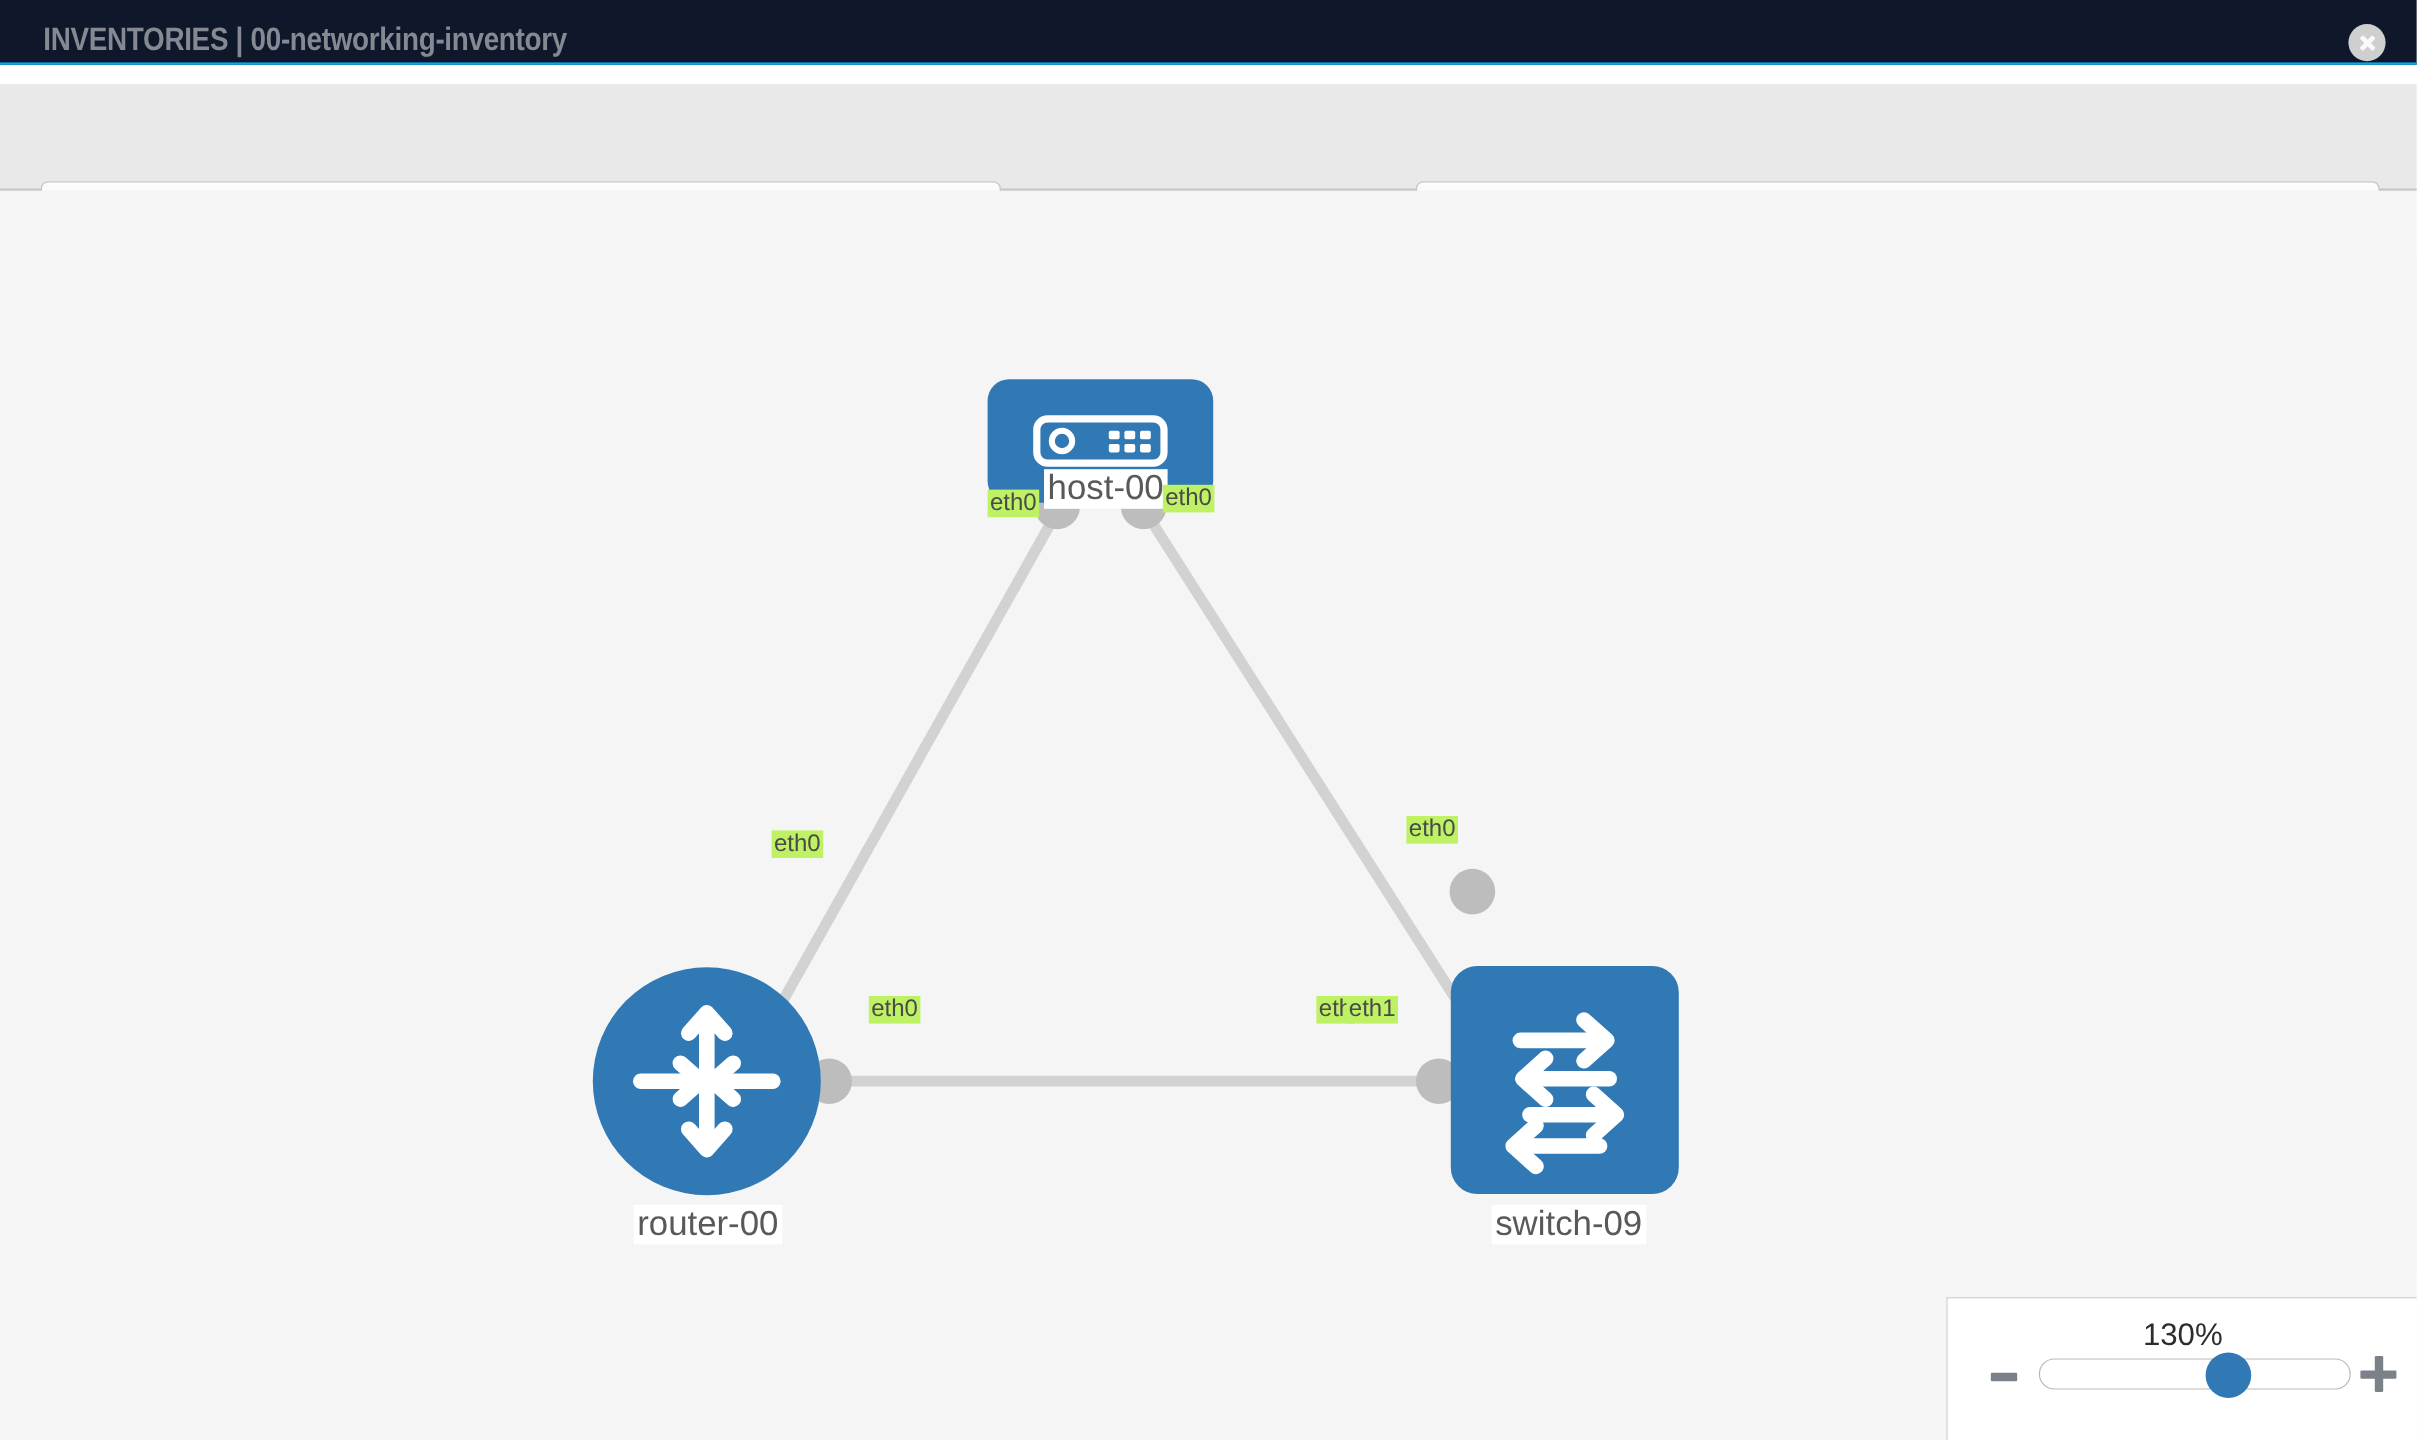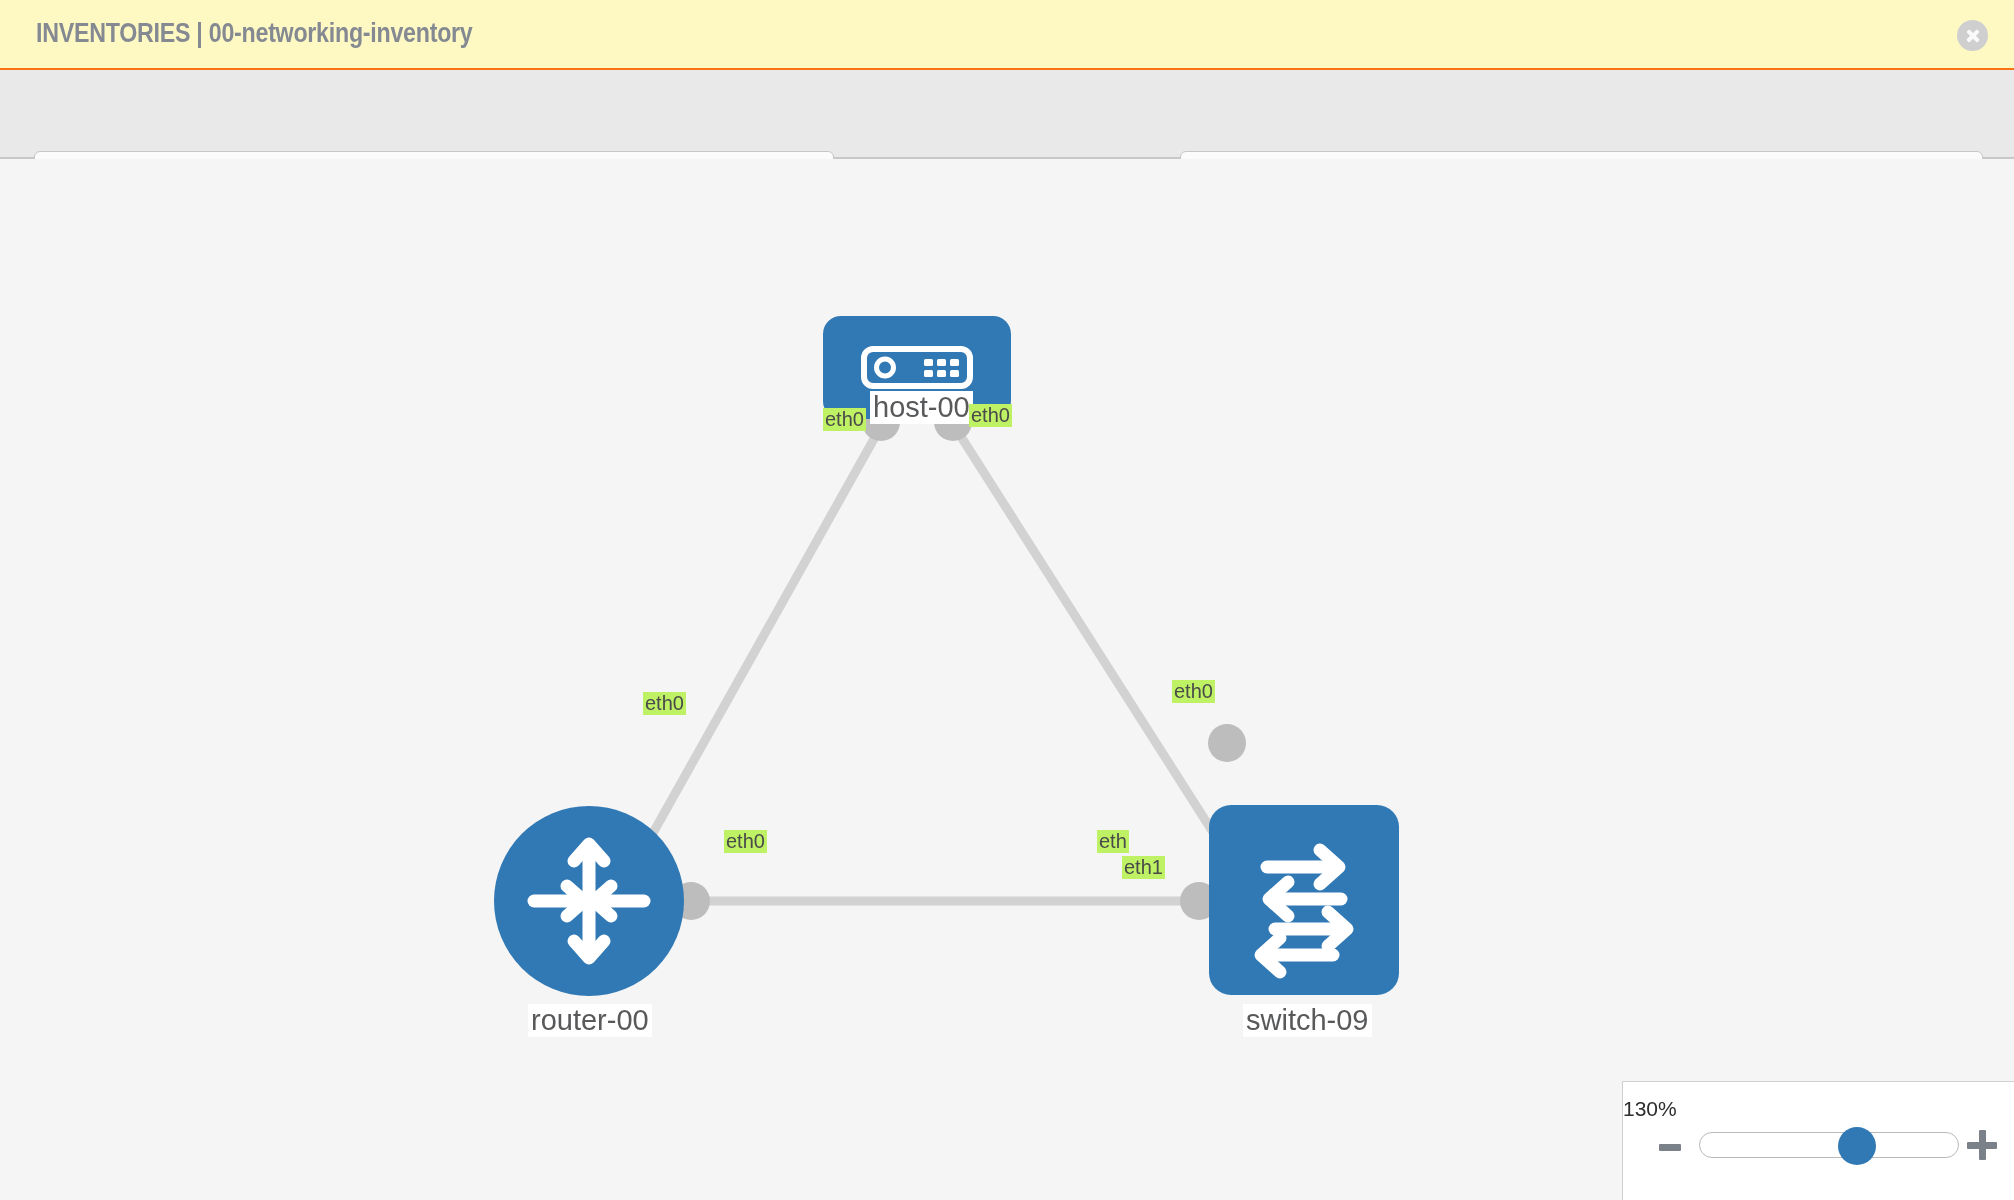--- a/index.html
+++ b/index.html
@@ -9,23 +9,23 @@
     overflow: hidden;
     background: #ffffff;
     font-family: "Liberation Sans", sans-serif;
   }
 
   #app { position: relative; width: 2014px; height: 1200px; }
 
   
   .header {
     position: absolute; left: 0; top: 0;
-    width: 2014px; height: 70px;
-    background: #fef9c3;
-    border-bottom: 2px solid #f97316;
+    width: 2014px; height: 54px;
+    background: #0f172a;
+    border-bottom: 2px solid #0ea5e9;
   }
   .header-title {
     position: absolute; left: 36px; top: 18px;
     font-size: 27px;
     font-weight: bold;
     letter-spacing: -0.3px;
     color: #848992;
     font-family: "Liberation Sans Narrow", "Liberation Sans", sans-serif;
     transform: scaleX(0.86);
     transform-origin: left center;
@@ -159,22 +159,22 @@
   
   .zoom-panel {
     position: absolute; left: 1622px; top: 1081px;
     width: 392px; height: 119px;
     background: #ffffff;
     border-top: 1px solid #d0d0d0;
     border-left: 1px solid #d0d0d0;
   }
   .zoom-value {
     position: absolute; top: 15px; left: 0; width: 392px;
-    text-align: left;
-    font-size: 21px;
+    text-align: center;
+    font-size: 26px;
     color: #2d2d2d;
   }
   .zoom-minus, .zoom-plus {
     position: absolute; top: 48px;
     cursor: pointer;
   }
   .zoom-minus { left: 36px; width: 22px; height: 7px; background: #7b8189; border-radius: 1px; top: 62px;}
   .plus-icon {
     position: absolute; left: 344px; top: 48px;
     width: 30px; height: 30px; cursor: pointer;
@@ -318,21 +318,21 @@
     <div class="iflabel" style="left:969px; top:245px;">eth0</div>
 
     <div class="iflabel" style="left:643px; top:533px;">eth0</div>
 
     <div class="iflabel" style="left:1172px; top:521px;">eth0</div>
 
     <div class="iflabel" style="left:724px; top:671px;">eth0</div>
 
     <div class="iflabel" style="left:1097px; top:671px;">eth</div>
 
-    <div class="iflabel" style="left:1122px; top:697px;">eth1</div>
+    <div class="iflabel" style="left:1122px; top:671px;">eth1</div>
 
   </div>
 
   <div class="zoom-panel">
     <div class="zoom-value">130%</div>
 
     <div class="zoom-minus"></div>
 
     <div class="slider-track">
       <div class="slider-thumb" id="zoom-thumb" style="left: 137.64px;"></div>

